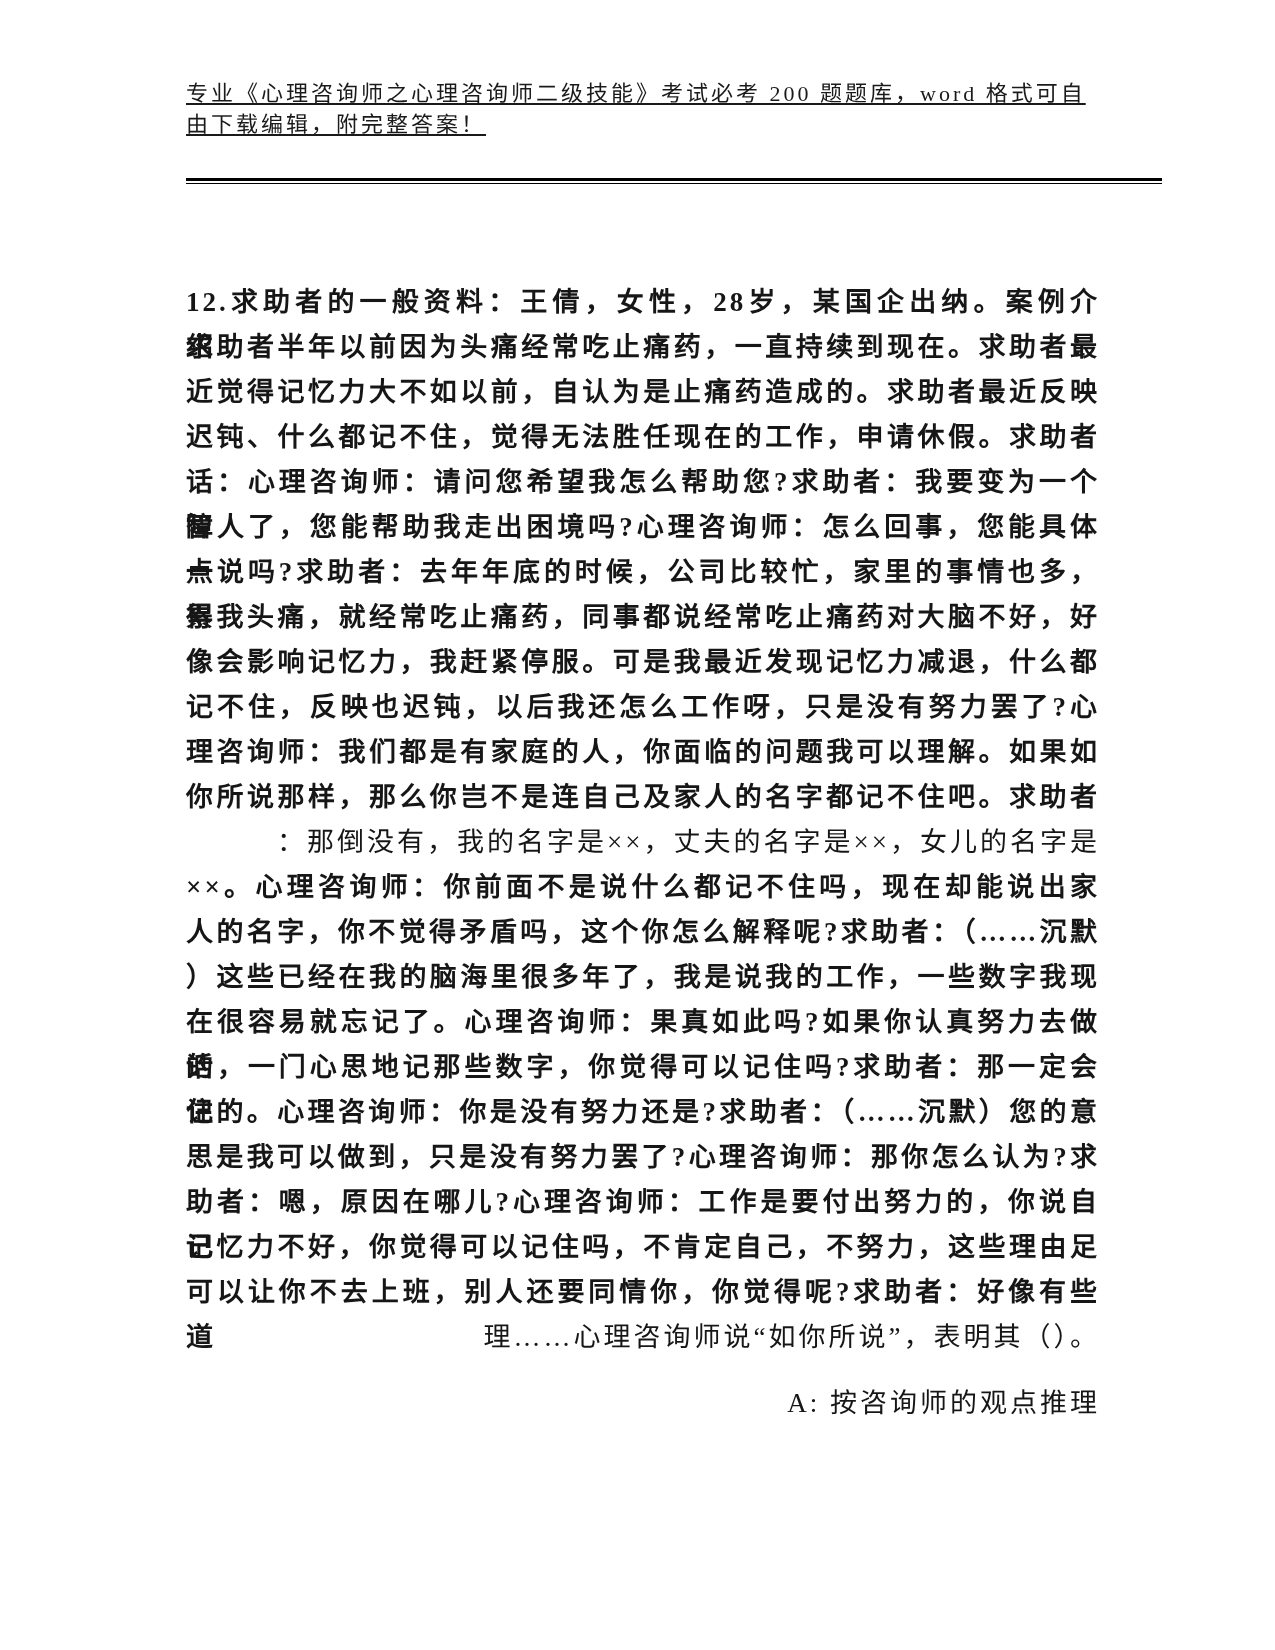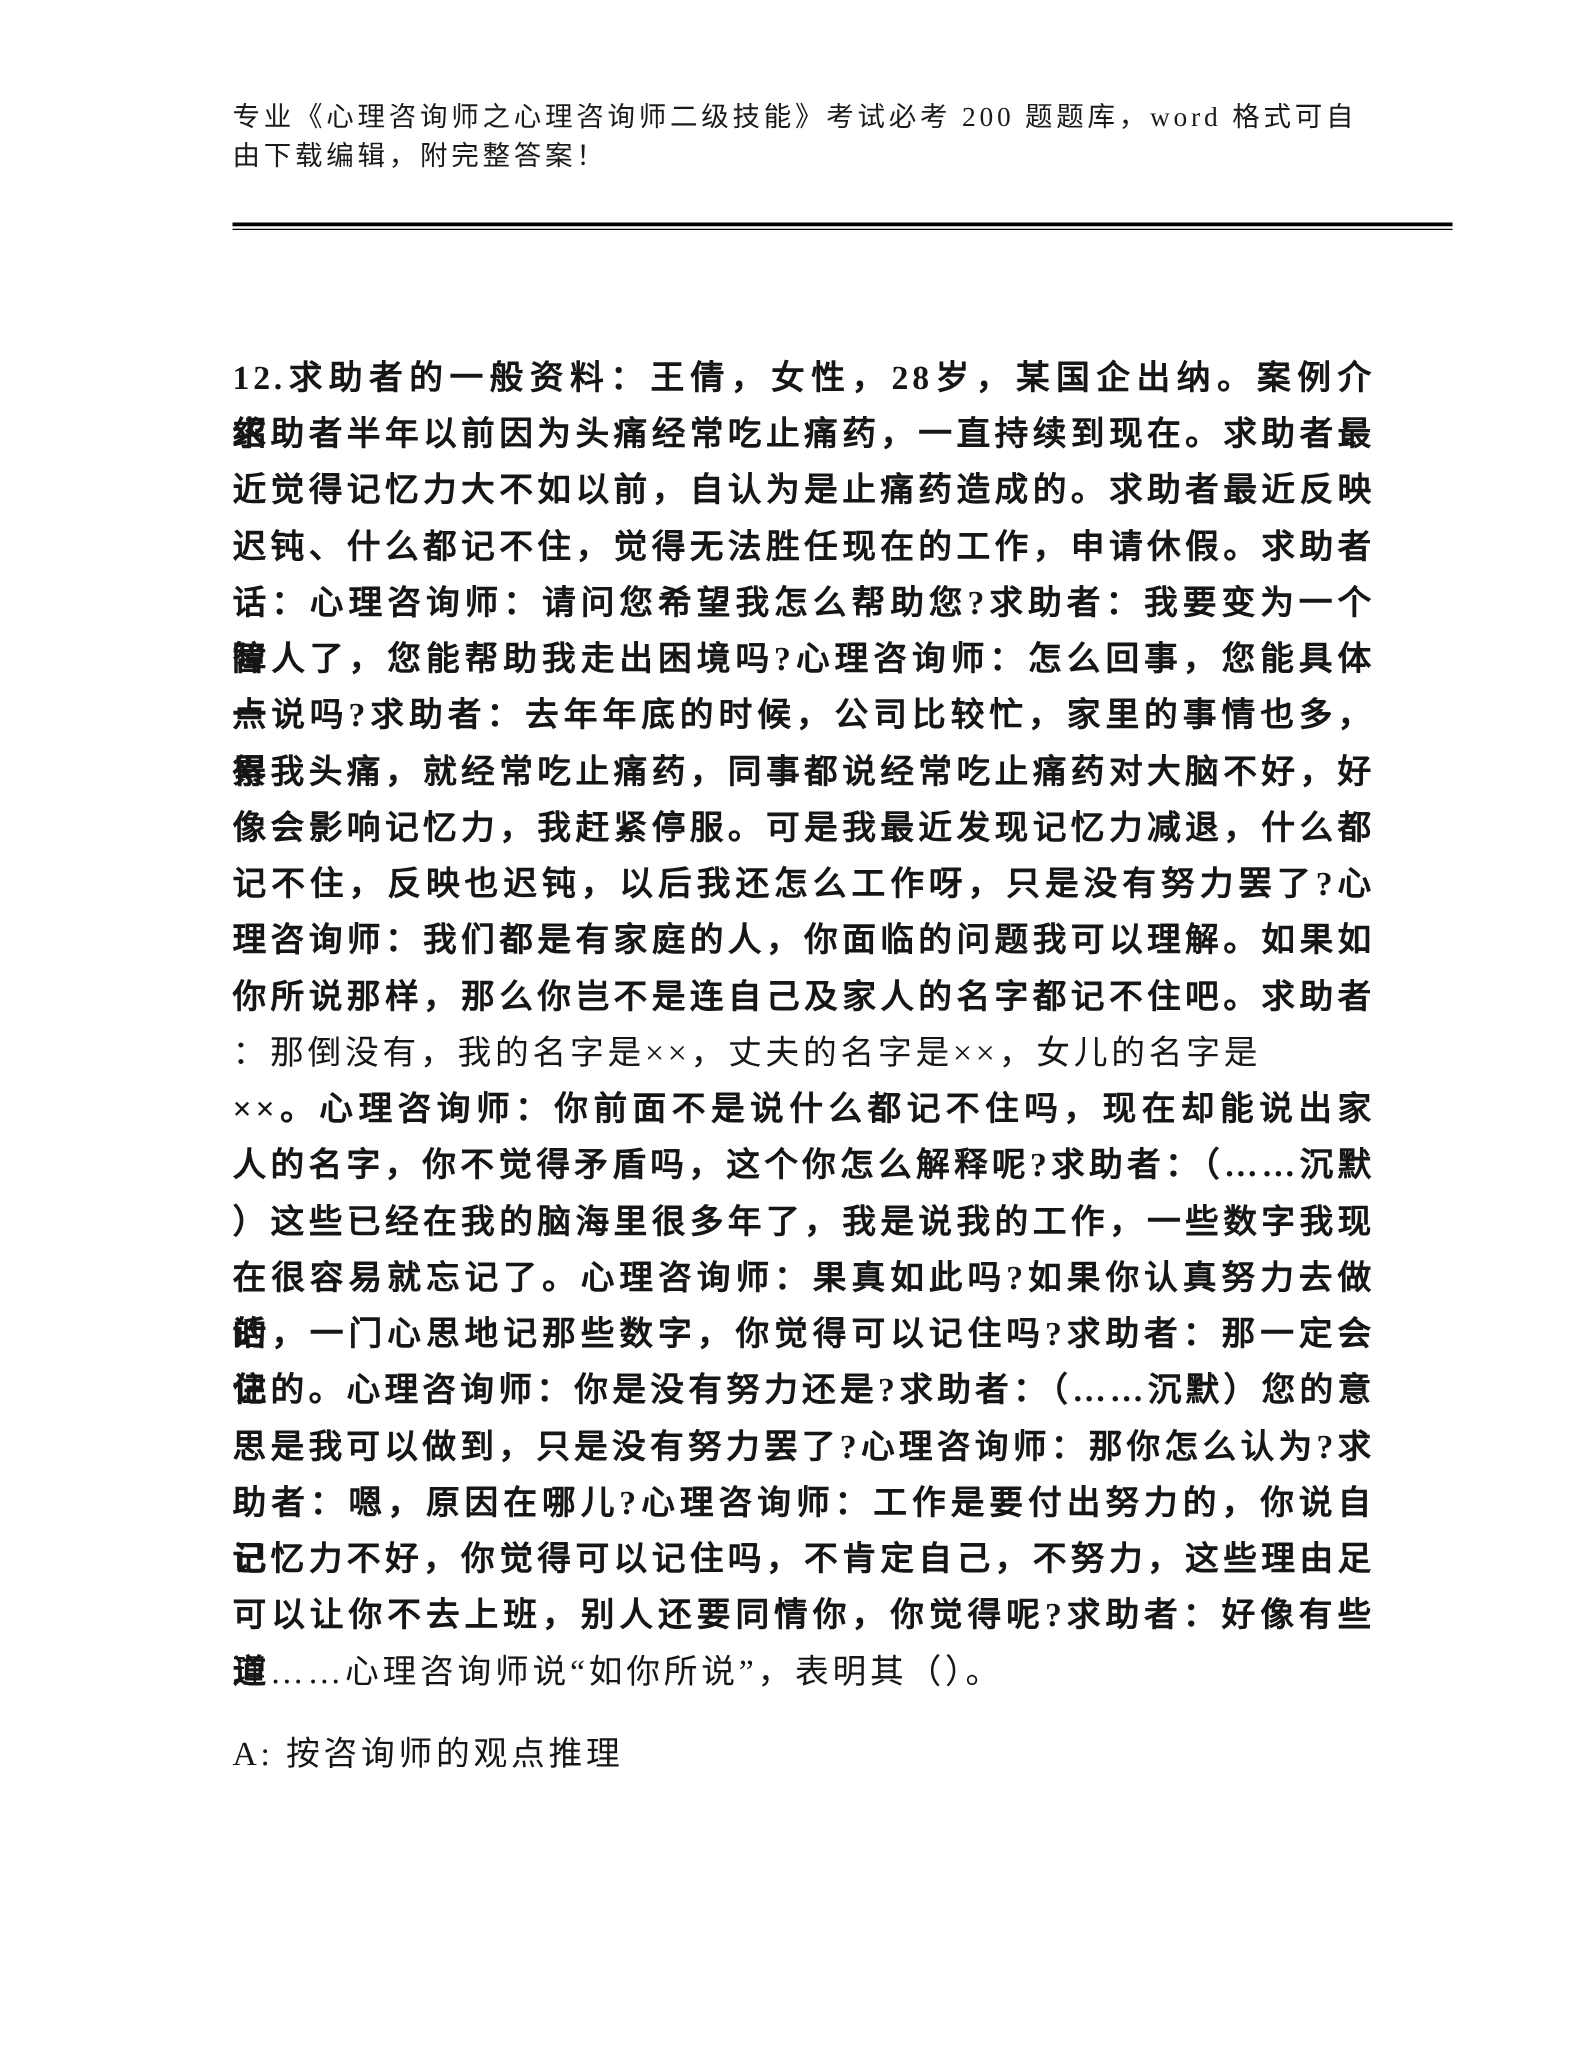--- a/index.html
+++ b/index.html
@@ -15,20 +15,21 @@
   
   .doc-header {
     position: absolute;
     left: 186px;
     top: 78px;
     width: 914px;
     font-size: 22px;
     line-height: 31px;
     letter-spacing: 3px;
     color: #1a1a1a;
+    text-decoration: underline;
   }
   
   .header-rule {
     position: absolute;
     left: 186px;
     top: 178px;
     width: 976px;
     height: 2px;
     border-top: 3px solid #000000;
     border-bottom: 1px solid #000000;
@@ -53,20 +54,21 @@
     width: 914px;
   }
   .q-line {
     width: 914px;
     height: 45px;
     line-height: 45px;
     font-size: 27px;
     letter-spacing: 3px;
     white-space: pre;
     color: #161616;
+    text-align: right;
   }
   .q-line.fill {
     white-space: normal;
     text-align: justify;
     text-align-last: justify;
     text-justify: inter-character;
     font-weight: bold;
   }
   .option-line {
     margin-top: 21px;

